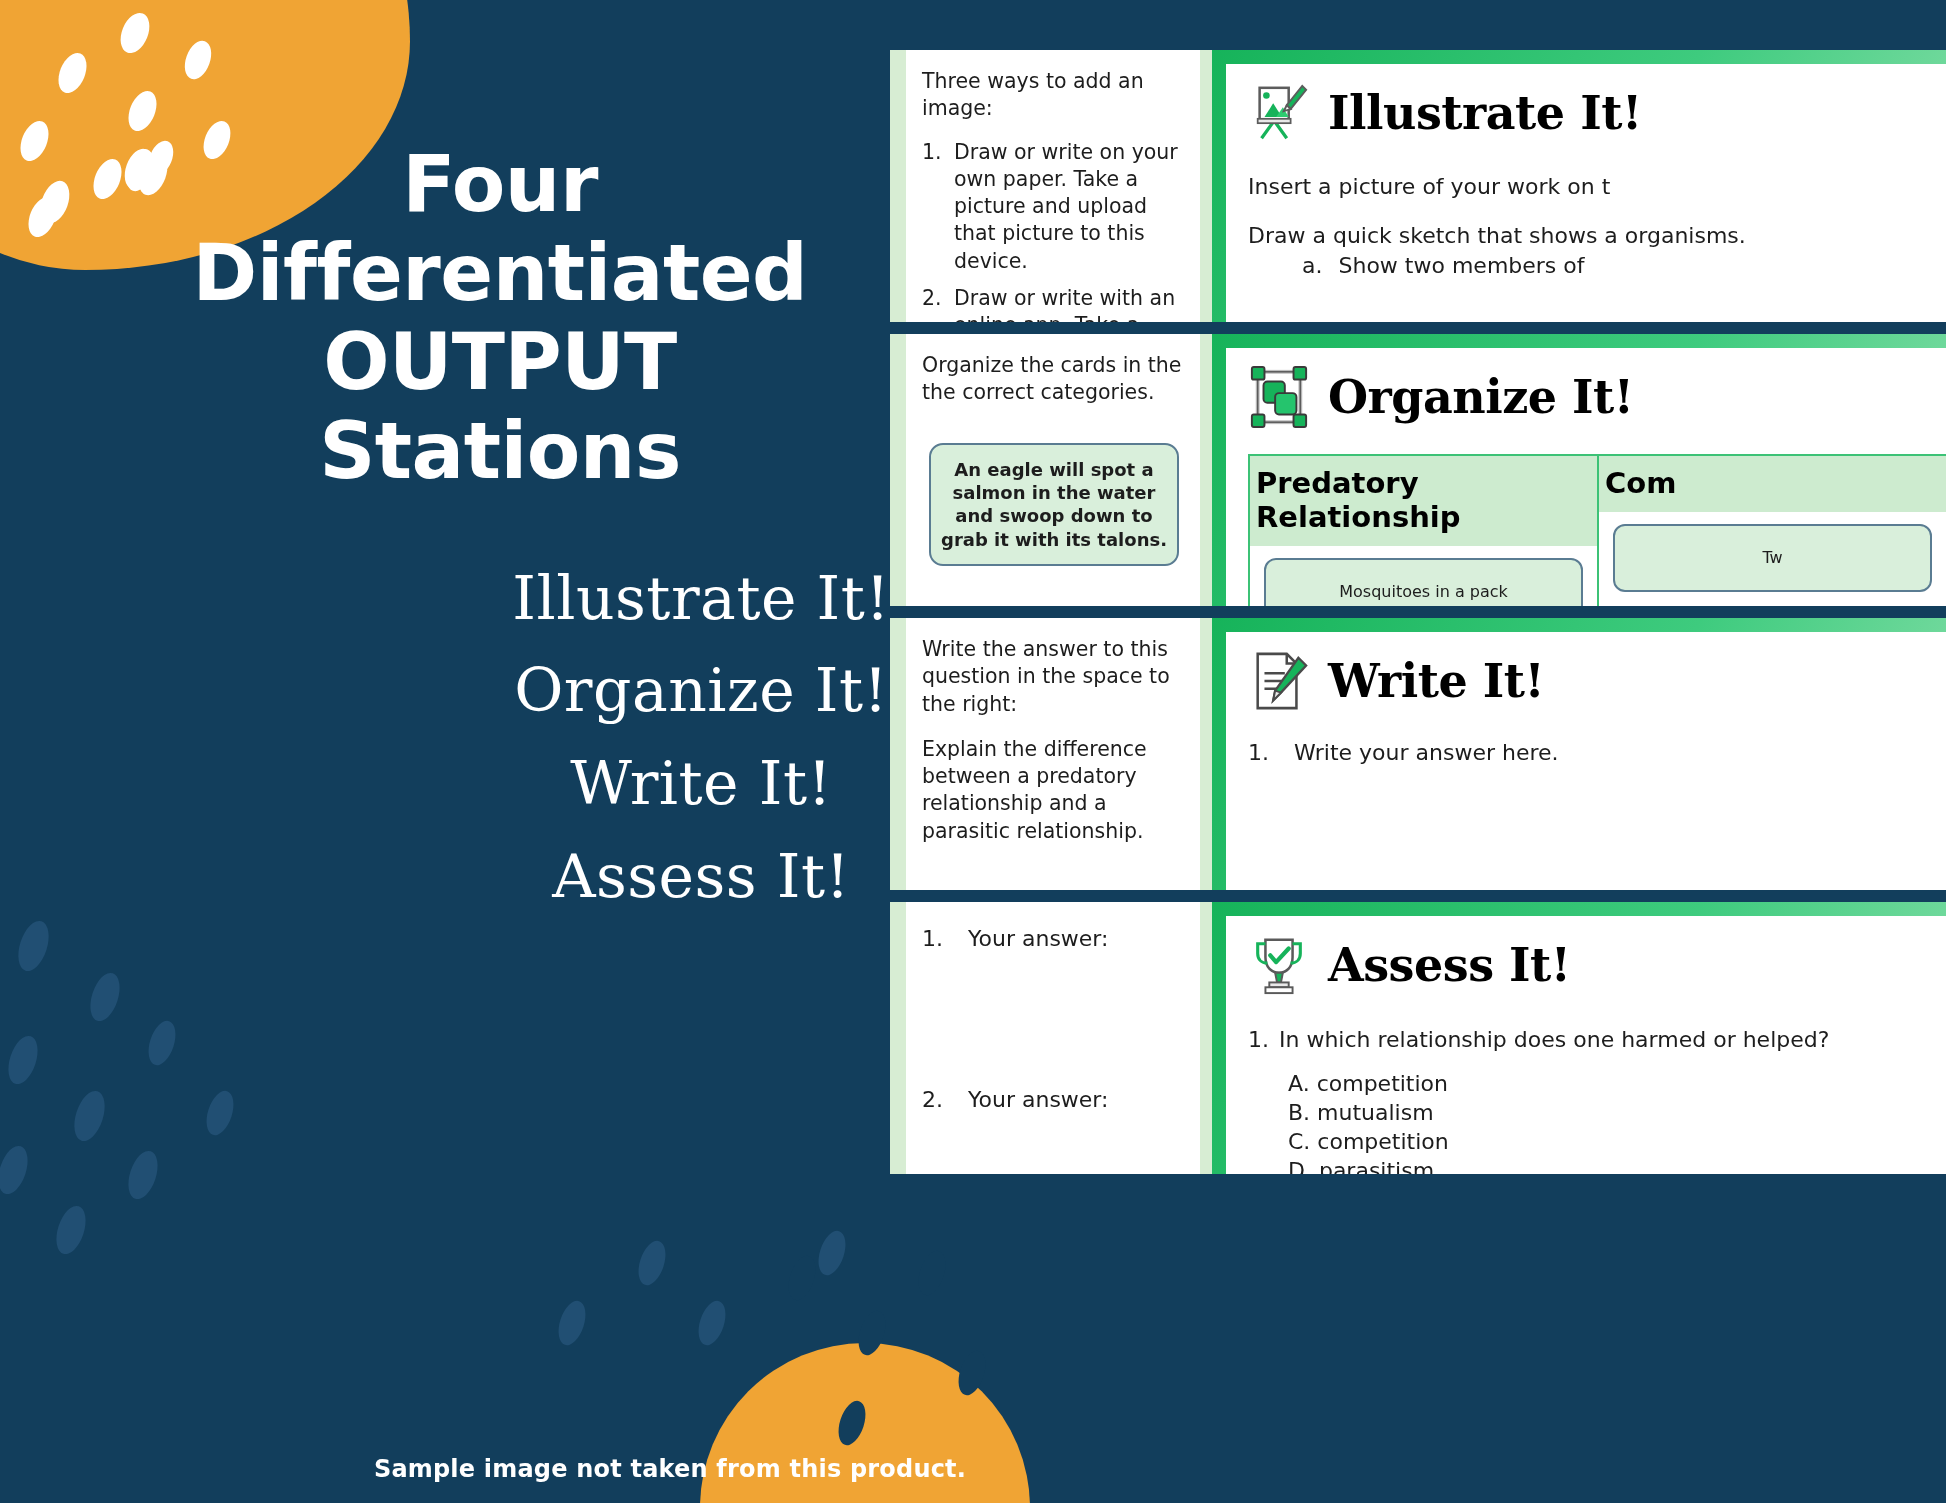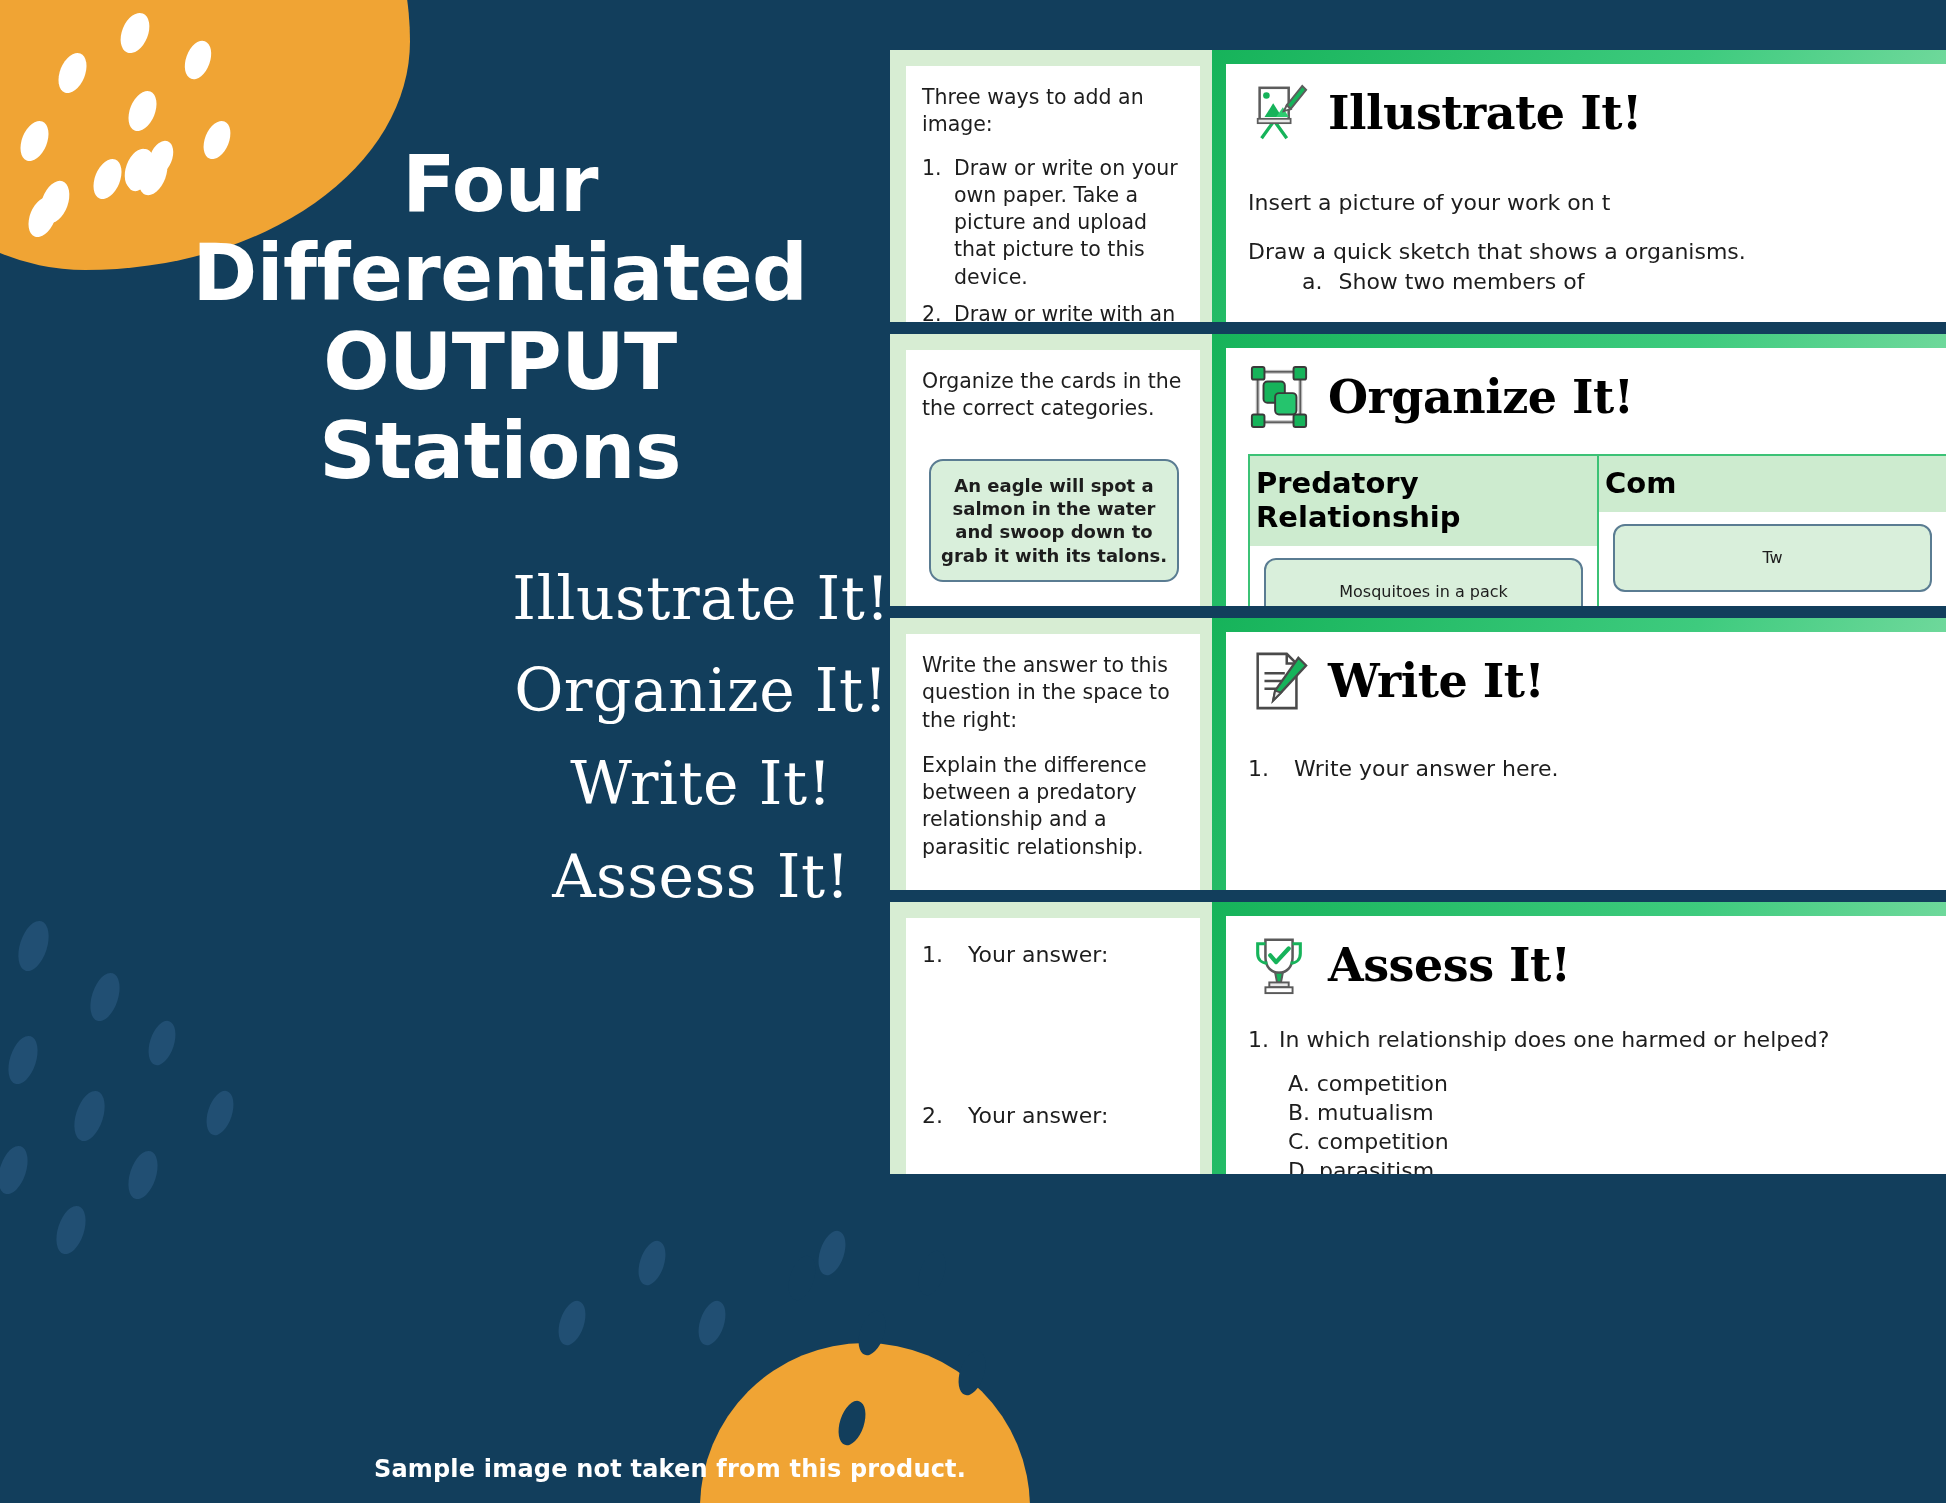--- a/index.html
+++ b/index.html
@@ -86,21 +86,21 @@
     z-index: 4;
   }
   .slide {
     position: absolute; left: 0; width: 1056px;
     display: flex;
     background: #123E5C;
   }
   .slide-left {
     width: 322px; flex: none;
     background: #D7EDD3;
-    padding: 16px 12px 0 16px;
+    padding: 0 12px 0 16px;
   }
   .slide-left-inner {
     background: #ffffff;
     width: 100%; height: 100%;
     padding: 18px 14px 10px 16px;
     overflow: hidden;
   }
   .slide-right {
     flex: 1;
     background: linear-gradient(120deg, #16B35A 0%, #3ECB7E 55%, #8BE0AC 100%);
@@ -135,21 +135,21 @@
   .slide-head .title {
     font-family: "DejaVu Serif", serif;
     font-weight: bold;
     font-size: 46px;
     color: #000000;
     letter-spacing: -0.5px;
     white-space: nowrap;
   }
   .slide-icon { flex: none; width: 62px; height: 62px; }
 
-  .right-body { margin-top: 44px; }
+  .right-body { margin-top: 28px; }
   .right-body p {
     font-family: "DejaVu Sans", sans-serif;
     font-size: 22px; line-height: 1.34; color: #1d1d1d;
   }
   .right-body p + p { margin-top: 20px; }
   .sub-a {
     display: flex; gap: 16px; margin-left: 54px; margin-top: 2px;
     font-family: "DejaVu Sans", sans-serif; font-size: 22px; color: #1d1d1d;
   }
 

